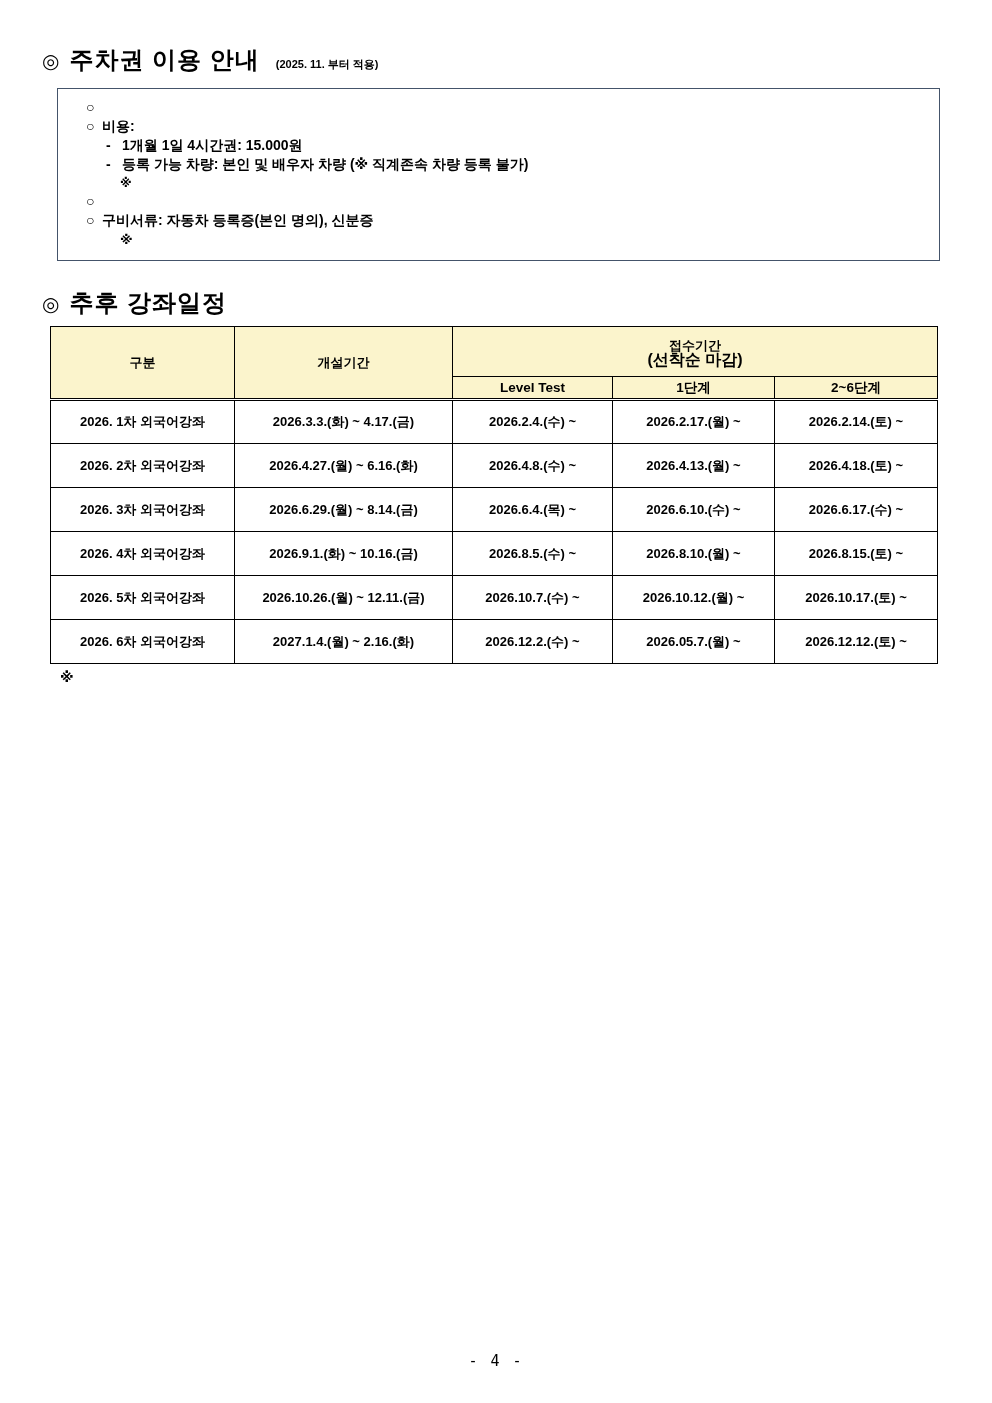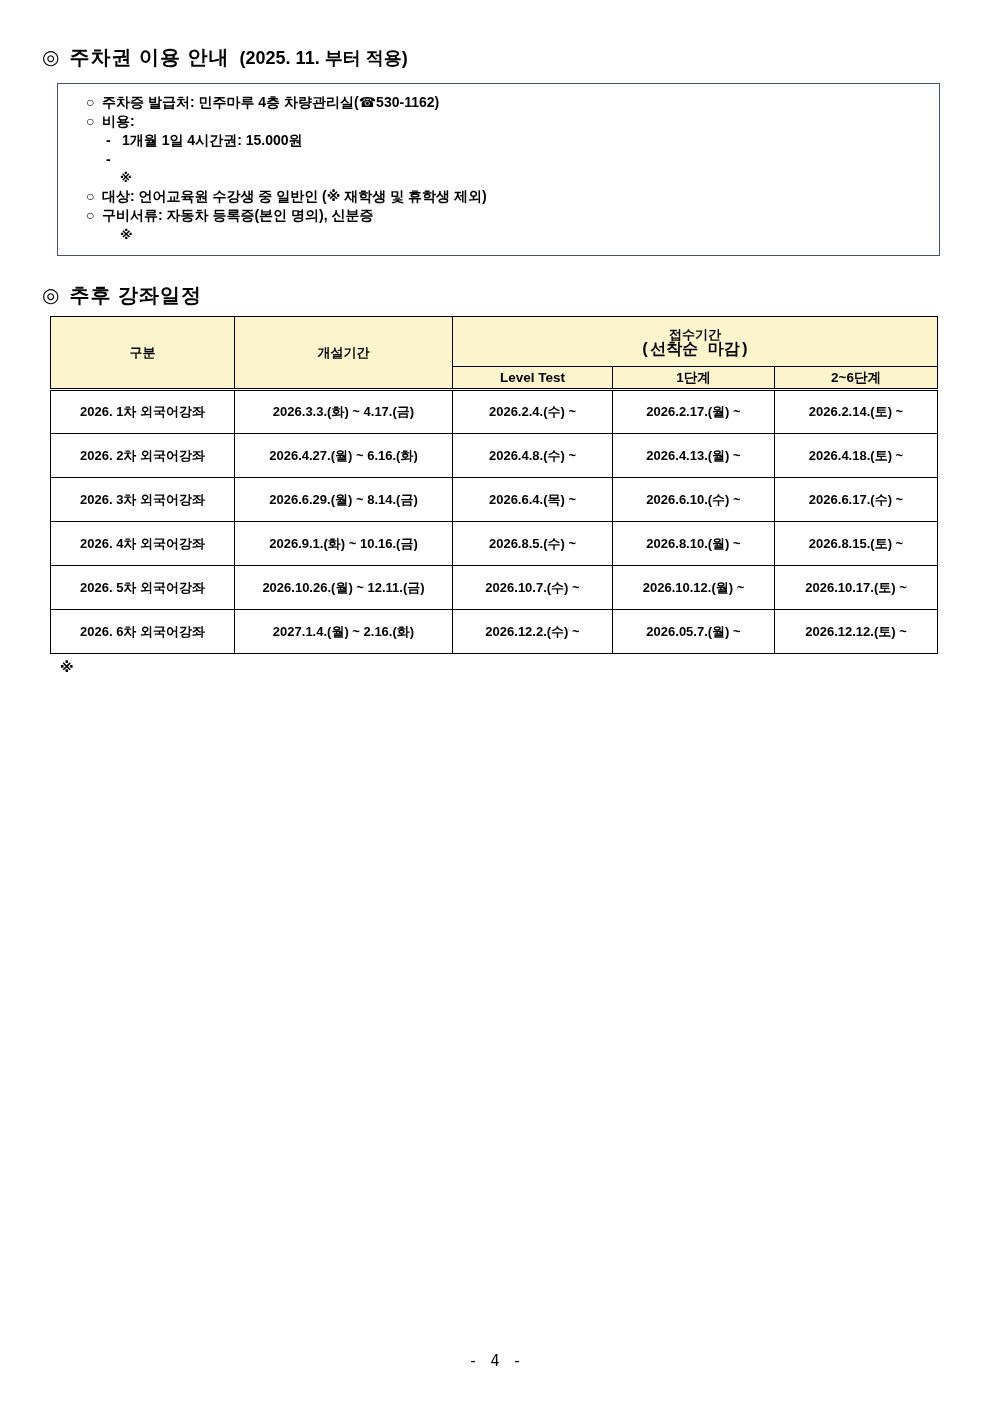--- a/index.html
+++ b/index.html
@@ -8,22 +8,22 @@
     width:992px; height:1403px; position:relative;
     font-family:"Liberation Sans","DejaVu Sans",sans-serif;
     color:#000; font-weight:bold;
     -webkit-font-smoothing:antialiased;
   }
   .page { position:absolute; inset:0; }
 
   
   .section-title { display:flex; align-items:baseline; margin-left:42px; }
   .section-title .bullet { font-size:20px; margin-right:10px; font-weight:bold; }
-  .section-title .main { font-size:20px; letter-spacing:1px; font-weight:bold; }
-  .section-title .note { font-size:18px; margin-left:10px; font-weight:bold; }
+  .section-title .main { font-size:24px; letter-spacing:1px; font-weight:bold; }
+  .section-title .note { font-size:11px; margin-left:16px; font-weight:bold; }
 
   #parking-title { padding-top:44px; }
   #schedule-title { margin-top:26px; }
 
   
   .info-box {
     margin:12px 52px 0 57px; width:883px;
     border:1px solid #44546A;
     padding:9px 10px 11px 16px;
   }
@@ -39,21 +39,21 @@
   .sched-table {
     margin:7px 0 0 50px;
     border-collapse:collapse; table-layout:fixed;
     width:887px;
   }
   .sched-table th, .sched-table td {
     border:1px solid #000; text-align:center; vertical-align:middle;
     font-weight:bold; overflow:hidden; white-space:nowrap;
   }
   .sched-table thead th { background:var(--header_bg, #FBF4CC); }
-  .sched-table .h-top { height:50px; font-size:13px;font-family:Liberation Mono, monospace; }
+  .sched-table .h-top { height:50px; font-size:13px; }
   .sched-table .h-sub { height:23px; font-size:13.5px; }
   .sched-table .h-span { line-height:14px; padding-top:2px; }
   .sched-table .h-span .sub { font-size:16px; font-weight:bold; display:block; }
   .sched-table thead tr.subrow th { border-bottom:3px double #000; }
   .sched-table th[rowspan] { border-bottom:3px double #000; }
   .sched-table tbody td { height:44px; font-size:13px;margin-left:17px; }
 
   .footnote { display:flex; margin:5px 0 0 60px; font-size:14px; }
   .footnote .b { margin-right:8px; }
 
@@ -71,39 +71,38 @@
 
   <div class="section-title" id="parking-title">
     <span class="bullet">◎</span>
     <span class="main">주차권 이용 안내</span>
     <span class="note">(2025. 11. 부터 적용)</span>
   </div>
 
   <div class="info-box">
     <div class="info-line lv0">
       <span class="b">○</span>
-      <span>주차증 발급처: 민주마루 4층 차량관리실(☎530-1162)</span>
     </div>
     <div class="info-line lv0">
       <span class="b">○</span>
       <span>비용:</span>
     </div>
     <div class="info-line lv1">
       <span class="b">-</span>
       <span>1개월 1일 4시간권: 15.000원</span>
     </div>
     <div class="info-line lv1">
       <span class="b">-</span>
+      <span>등록 가능 차량: 본인 및 배우자 차량 (※ 직계존속 차량 등록 불가)</span>
     </div>
     <div class="info-line lv2 small">
       <span class="b">※</span>
     </div>
     <div class="info-line lv0">
       <span class="b">○</span>
-      <span>대상: 언어교육원 수강생 중 일반인 (※ 재학생 및 휴학생 제외)</span>
     </div>
     <div class="info-line lv0">
       <span class="b">○</span>
       <span>구비서류: 자동차 등록증(본인 명의), 신분증</span>
     </div>
     <div class="info-line lv2 med">
       <span class="b">※</span>
     </div>
   </div>
 

